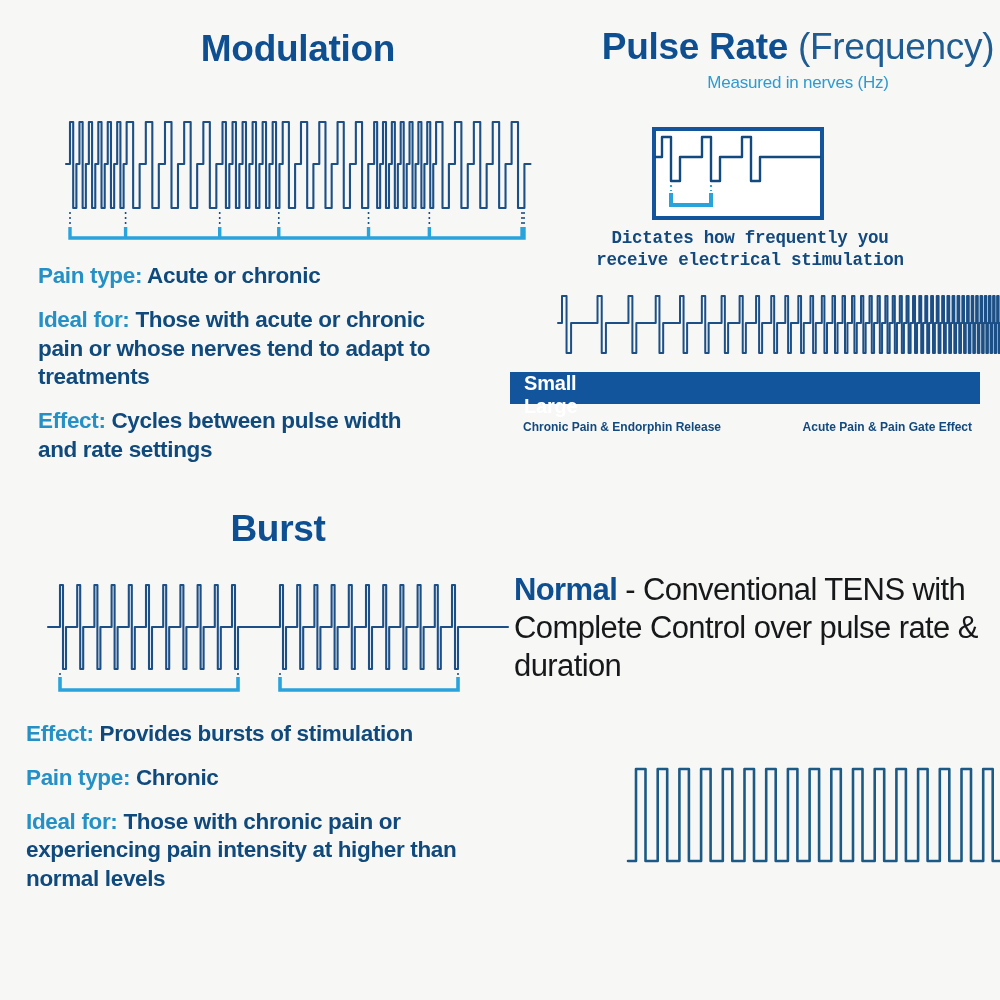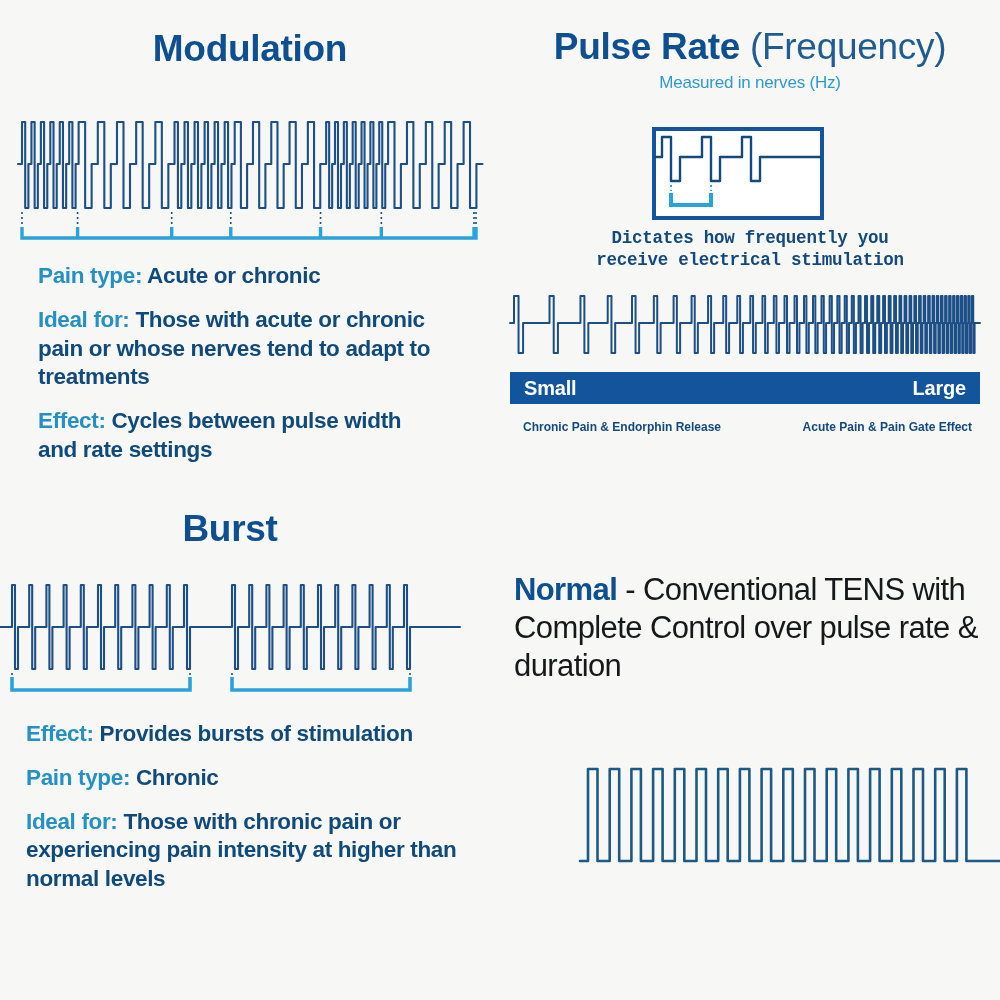--- a/index.html
+++ b/index.html
@@ -8,21 +8,21 @@
     width:1000px;height:1000px;
     background:#f7f7f6;
     font-family:"Liberation Sans", sans-serif;
     color:#104a7d;
     overflow:hidden;
     position:relative;
   }
   .page{position:relative;width:1000px;height:1000px;}
 
   
-  .panel{position:absolute;box-sizing:border-box;}
+  .panel{position:absolute;box-sizing:border-box;padding-left:48px;}
 
   
   .h-main{
     font-size:37px;font-weight:bold;color:#0d4f91;
     text-align:center;letter-spacing:-0.3px;line-height:1.05;
     white-space:nowrap;
   }
   .h-main .light{font-weight:normal;color:#1f5c92;}
   .sub{
     font-size:17px;color:#2e9ad0;text-align:center;font-weight:normal;
@@ -39,23 +39,23 @@
 
   
   .caption{
     font-size:17.5px;font-weight:bold;color:#12497e;
     text-align:center;line-height:1.25;letter-spacing:-0.25px;font-family:Liberation Mono, monospace;
   }
 
   
   .scalebar{
     position:absolute;background:#12559d;color:#ffffff;
-    display:flex;align-items:center;justify-content:space-between;
+    display:flex;align-items:flex-start;justify-content:space-between;
     font-size:20px;font-weight:bold;box-sizing:border-box;
-    padding:0 14px;letter-spacing:-0.2px;
+    padding:0 14px;letter-spacing:-0.2px;flex-direction:column;
   }
   .scale-cap{position:absolute;font-size:12px;font-weight:bold;color:#12497e;line-height:1.3;}
   .scale-cap.left{text-align:left;}
   .scale-cap.right{text-align:right;}
 
   
   .wavebox{position:absolute;border:4px solid #12559d;background:#ffffff;box-sizing:border-box;}
 
   
   .normal-para{

